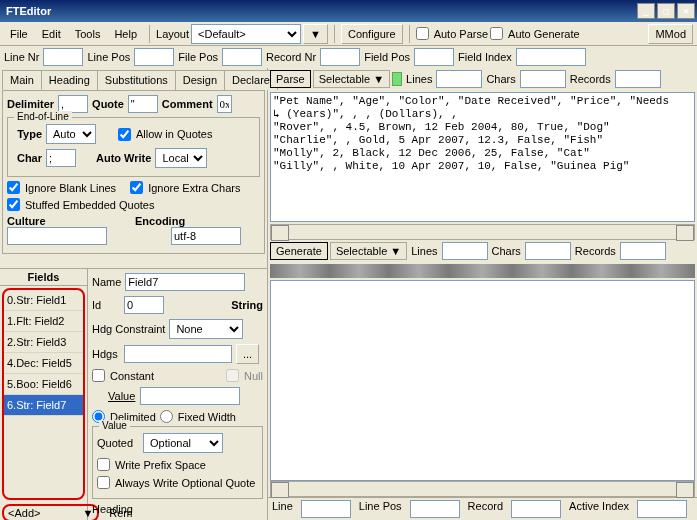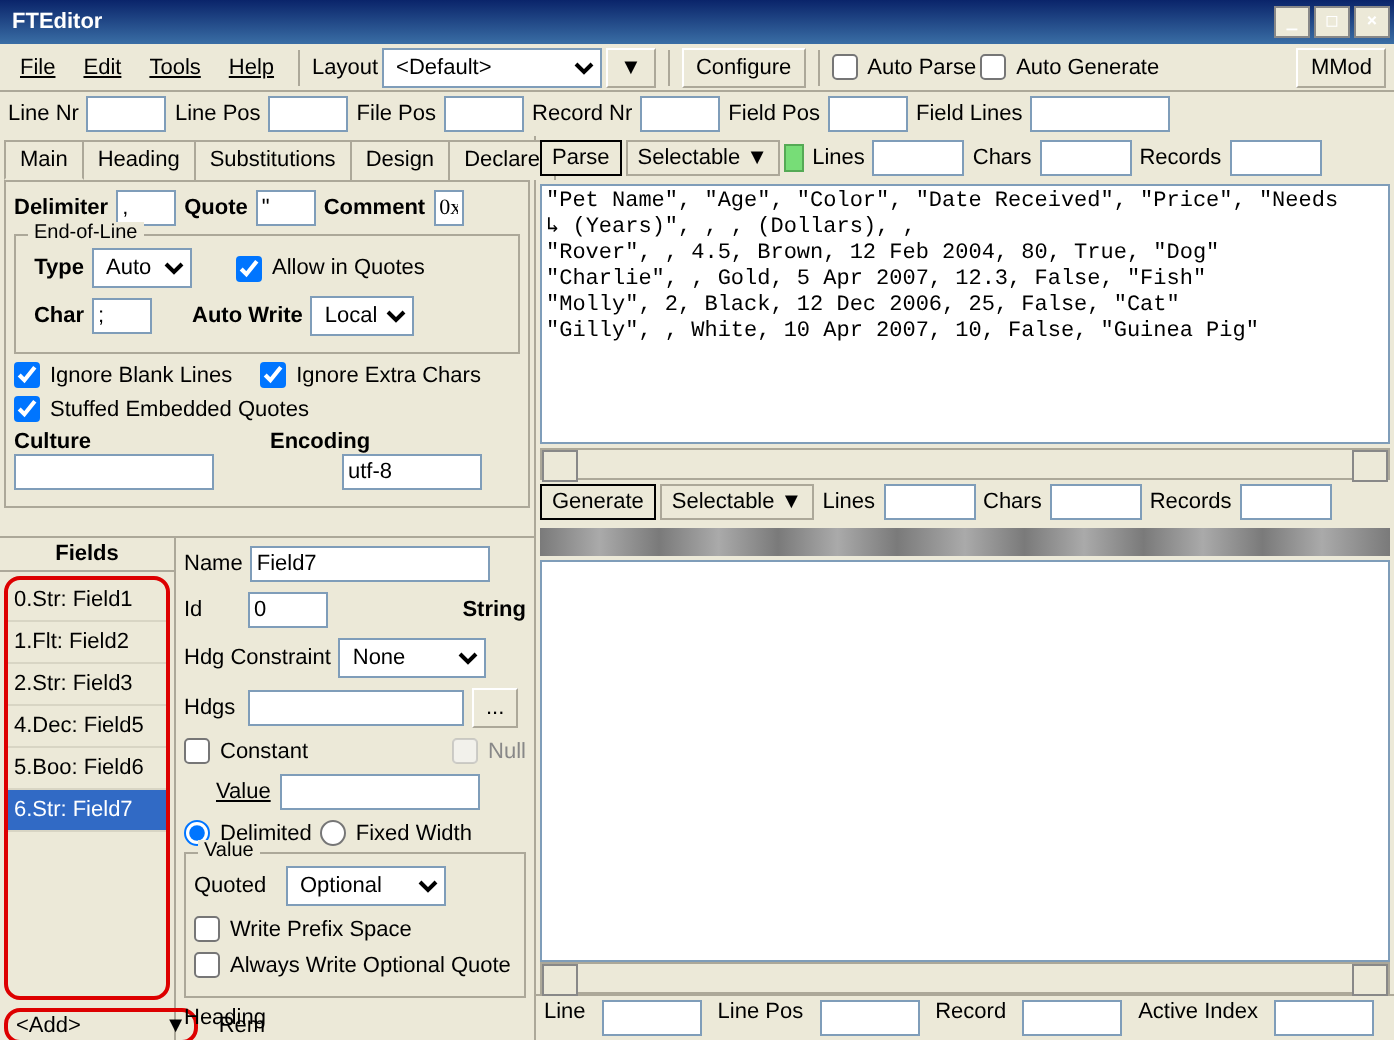--- a/index.html
+++ b/index.html
@@ -1,21 +1,21 @@
 <!DOCTYPE html>
 <html><head>
 <meta charset="utf-8">
 <style>
 * { box-sizing: border-box; margin: 0; padding: 0; font-family: Tahoma, Arial, sans-serif; font-size: 11px; }
 body { background: #ece9d8; width: 697px; height: 520px; overflow: hidden; }
 .titlebar { background: linear-gradient(to bottom, #0a246a, #3a6ea5); color: #fff; height: 22px; display: flex; align-items: center; justify-content: space-between; padding: 0 2px 0 6px; font-weight: bold; font-size: 12px; }
 .winbtns { display: flex; gap: 2px; }
 .winbtn { width: 18px; height: 16px; background: #ece9d8; border: 1px solid #888; font-size: 9px; text-align: center; line-height: 14px; font-family: monospace; cursor: default; }
 .menubar { display: flex; align-items: center; padding: 2px 4px; border-bottom: 1px solid #aca899; gap: 2px; height: 24px; }
-.menuitem { padding: 2px 6px; cursor: default; text-decoration: underline; }
+.menuitem { padding: 2px 6px; cursor: default; }
 .sep { width: 1px; height: 18px; background: #aca899; margin: 0 4px; }
 select, input[type=text] { border: 1px solid #7f9db9; background: #fff; height: 18px; font-size: 11px; padding: 0 2px; }
 select { height: 20px; }
 button, .btn { background: #ece9d8; border: 1px solid #aca899; border-top-color: #fff; border-left-color: #fff; height: 20px; padding: 0 6px; cursor: default; font-size: 11px; }
 .toolbar2 { display: flex; align-items: center; padding: 2px 4px; gap: 4px; height: 22px; }
 .toolbar2 .lbl { white-space: nowrap; }
 .toolbar2 input { width: 40px; }
 .main { display: flex; height: calc(520px - 22px - 24px - 22px); }
 .left { width: 268px; border-right: 1px solid #aca899; display: flex; flex-direction: column; }
 .right { flex: 1; display: flex; flex-direction: column; }
@@ -97,21 +97,21 @@
   <span class="lbl">Line Nr</span>
     <input type="text" style="">
   <span class="lbl">Line Pos</span>
     <input type="text" style="">
   <span class="lbl">File Pos</span>
     <input type="text" style="">
   <span class="lbl">Record Nr</span>
     <input type="text" style="">
   <span class="lbl">Field Pos</span>
     <input type="text" style="">
-  <span class="lbl">Field Lines</span>
+  <span class="lbl">Field Index</span>
     <input type="text" style="width: 70px;">
 </div>
 
 <div class="main">
   <div class="left">
     <div class="tabs">
       <div class="tab active">Main</div>
       <div class="tab">Heading</div>
       <div class="tab">Substitutions</div>
       <div class="tab">Design</div>

